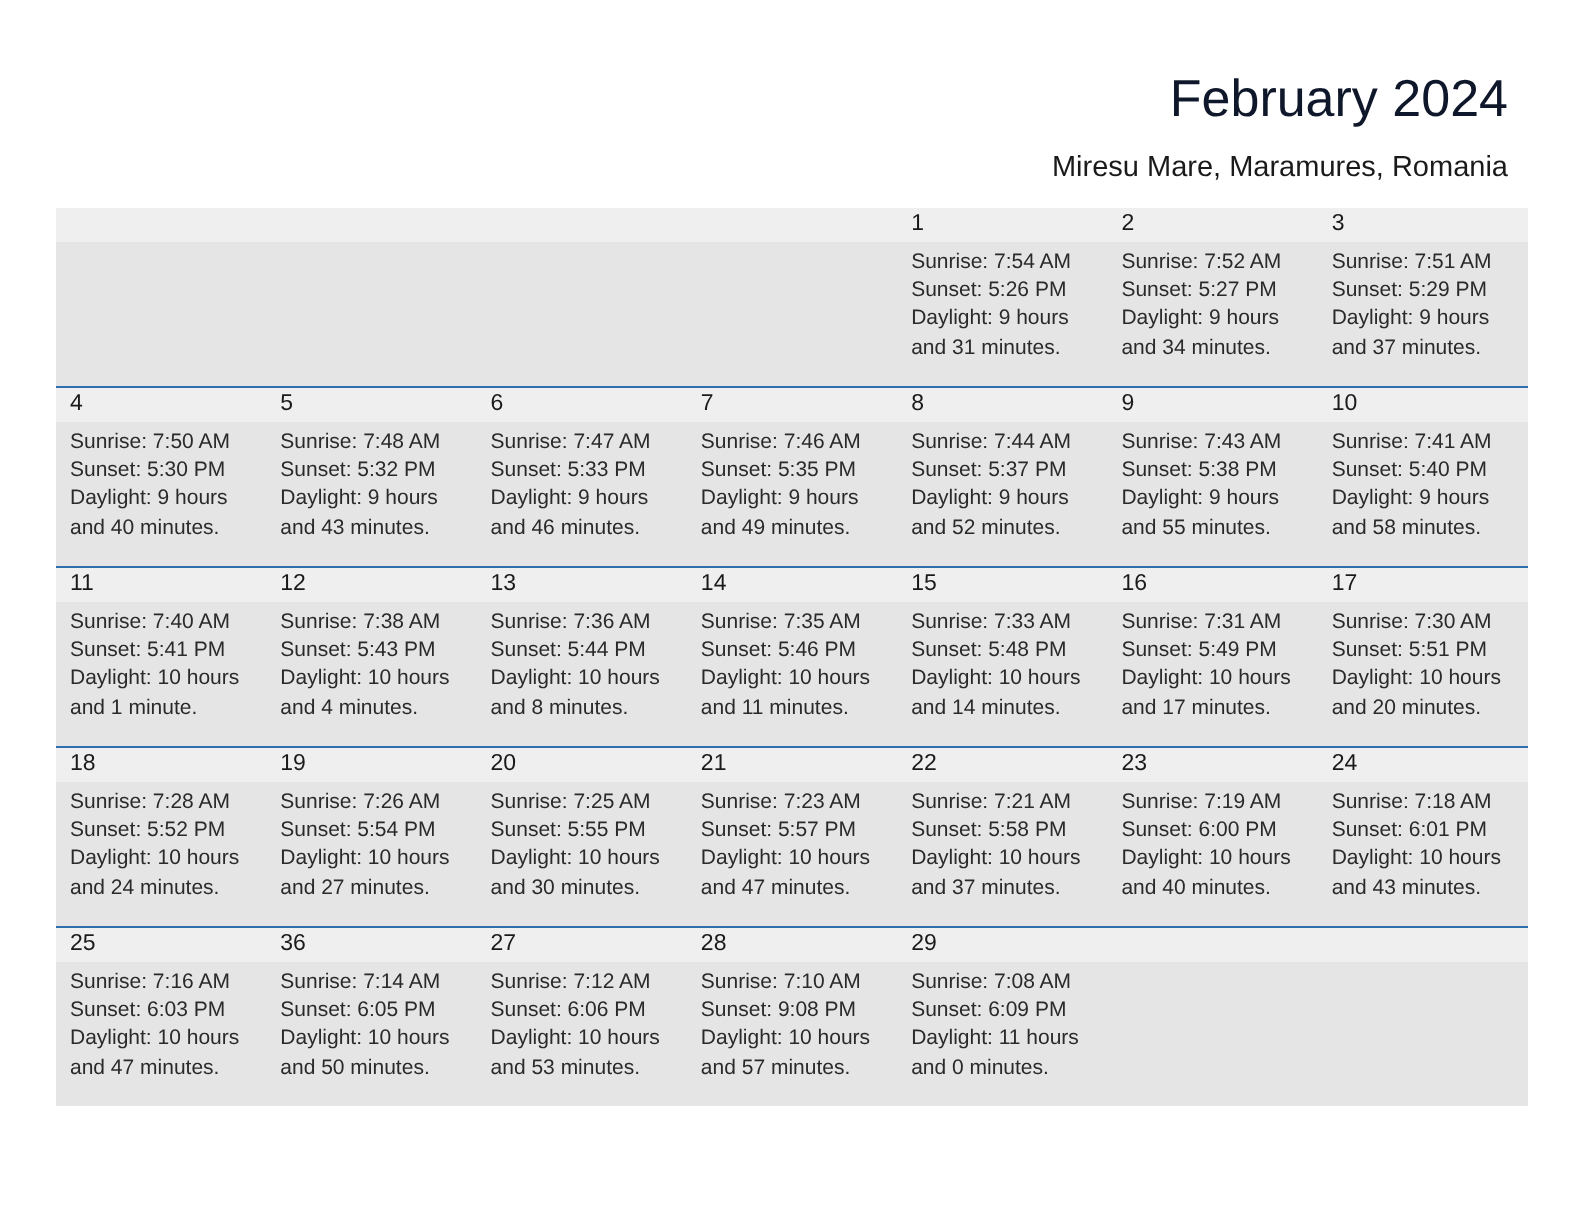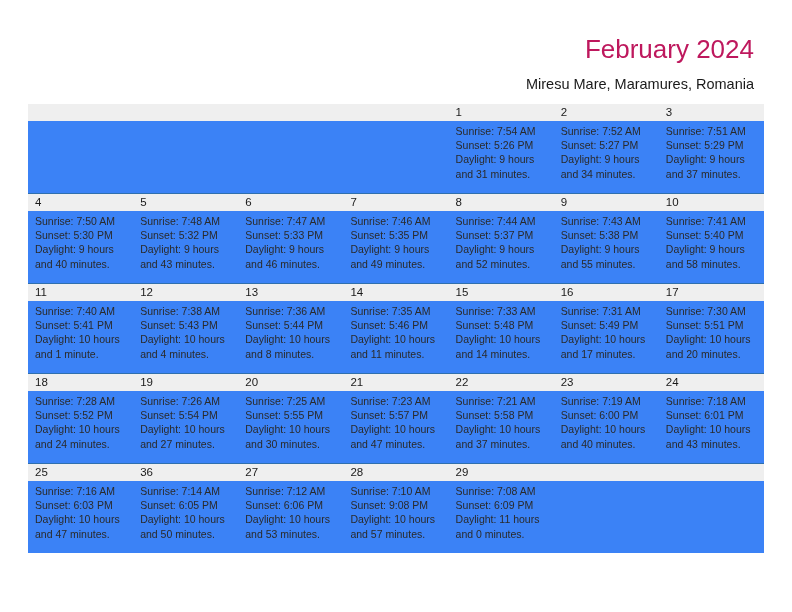--- a/index.html
+++ b/index.html
@@ -62,21 +62,21 @@
     height: 0;
     border-left: 30px solid #1565a8;
     border-bottom: 18px solid transparent;
   }
 
   .title {
     position: absolute;
     right: 38px;
     top: 34px;
     font-size: 26px;
-    color: #be185d;
+    color: #0f172a;
     text-align: center;
     white-space: nowrap;
   }
   .subtitle {
     position: absolute;
     right: 38px;
     top: 76px;
     font-size: 14.5px;
     color: #1a1a1a;
     text-align: right;
@@ -112,21 +112,21 @@
   .week:first-of-type {
     border-top: none;
   }
   .week-numbers {
     display: flex;
     background: #efefef;
     height: 17px;
   }
   .week-body {
     display: flex;
-    background: #3b82f6;
+    background: #e5e5e5;
     height: 72px;
   }
   .daynum {
     flex: 1 1 0;
     font-size: 11.5px;
     line-height: 17px;
     padding-left: 7px;
     box-sizing: border-box;
     color: #1a1a1a;
   }

